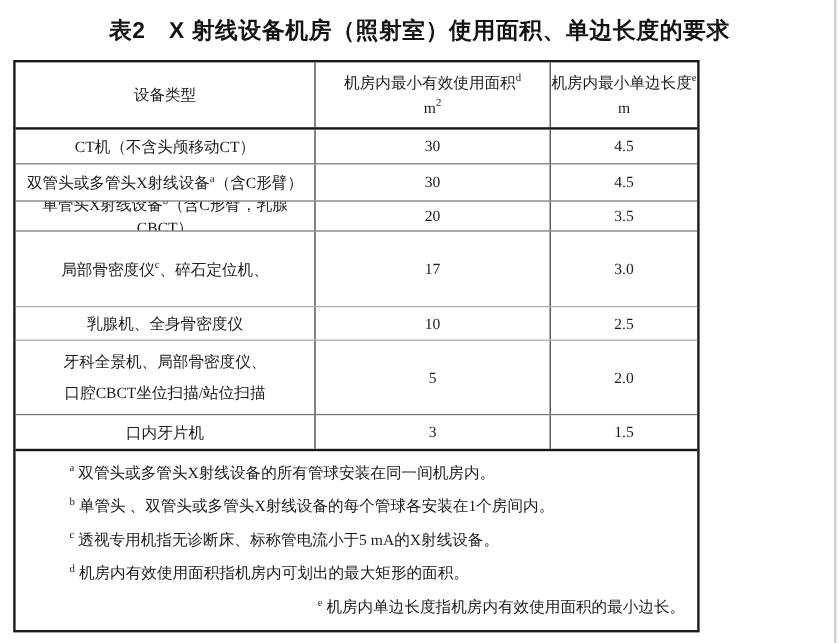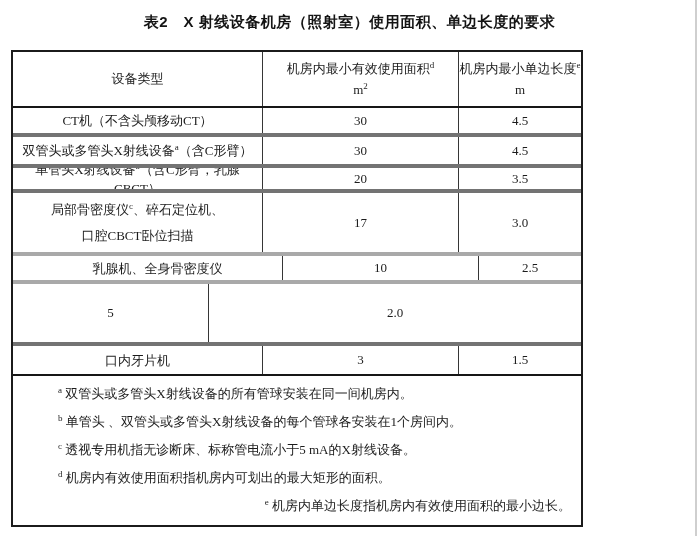--- a/index.html
+++ b/index.html
@@ -13,44 +13,44 @@
     color:#1c1c1c;
   }
   .scan-edge-right {
     position:absolute; top:0; right:2px; width:2px; height:536px;
     background:#cfcfcf;
   }
   .doc-title {
     position:absolute; top:13px; left:0; width:100%;
     text-align:center;
     font-family:"Liberation Sans","DejaVu Sans",sans-serif;
-    font-weight:bold; font-size:15px; letter-spacing:0.5px;
+    font-weight:bold; font-size:19px; letter-spacing:0.5px;
     color:#141414;
   }
   .tbl {
     position:absolute; left:11px; top:50px; width:572px;
     border:2px solid #1b1b1b;
     background:#fff;
     box-sizing:border-box;
     display:flex; flex-direction:column;
   }
-  .trow { display:flex; align-items:stretch; border-bottom:4px solid #737373; box-sizing:border-box; }
+  .trow { display:flex; align-items:stretch; border-bottom:1px solid #737373; box-sizing:border-box; }
   .trow.gray-b { border-bottom-color:#a9a9a9; }
   .trow.thick-b { border-bottom-width:2px; border-bottom-color:#161616; }
   .trow:last-child { border-bottom:none; }
   .cell {
     display:flex; flex-direction:column; justify-content:center; align-items:center;
     text-align:center; font-size:13px; box-sizing:border-box; overflow:hidden;
   }
   .c1 { width:250px; border-right:1px solid #363636; }
   .c2 { width:196px; border-right:1px solid #363636; }
   .c3 { flex:1; }
   .h-header { height:56px; }
   .h29 { height:29px; } .h31 { height:31px; } .h25 { height:25px; }
-  .h63 { height:63px; } .h28 { height:28px;padding-left:20px; } .h62 { height:62px; } .h30 { height:30px; }
+  .h63 { height:63px; } .h28 { height:28px; } .h62 { height:62px; } .h30 { height:30px; }
   .dline { line-height:19px; }
   .dline + .dline { margin-top:7px; }
   .dline:empty { display:none; }
   sup.fn {
     font-size:9px; line-height:0; vertical-align:super;
   }
   sup.fn:empty { display:none; }
   .hdr-label { line-height:18px; }
   .hdr-unit { line-height:16px; margin-top:4px; }
   .fnote-cell {
@@ -107,36 +107,39 @@
         <div class="dline"><span>单管头X射线设备</span><sup class="fn">b</sup><span>（含C形臂，乳腺CBCT）</span></div>
 
       </div>
       <div class="cell c2">20</div>
       <div class="cell c3">3.5</div>
     </div>
 
     <div class="trow h63 gray-b">
       <div class="cell c1">
         <div class="dline"><span>局部骨密度仪</span><sup class="fn">c</sup><span>、碎石定位机、</span></div>
-        <div class="dline">口腔CBCT卧位扫描</div>
       </div>
       <div class="cell c2">17</div>
       <div class="cell c3">3.0</div>
     </div>
 
     <div class="trow h28 gray-b">
       <div class="cell c1">
         <div class="dline"><span>乳腺机、全身骨密度仪</span><span></span></div>
 
       </div>
       <div class="cell c2">10</div>
       <div class="cell c3">2.5</div>
     </div>
 
     <div class="trow h62">
+      <div class="cell c1">
+        <div class="dline"><span>牙科全景机、局部骨密度仪、</span><span></span></div>
+        <div class="dline">口腔CBCT坐位扫描/站位扫描</div>
+      </div>
       <div class="cell c2">5</div>
       <div class="cell c3">2.0</div>
     </div>
 
     <div class="trow h30 thick-b">
       <div class="cell c1">
         <div class="dline"><span>口内牙片机</span><span></span></div>
 
       </div>
       <div class="cell c2">3</div>

